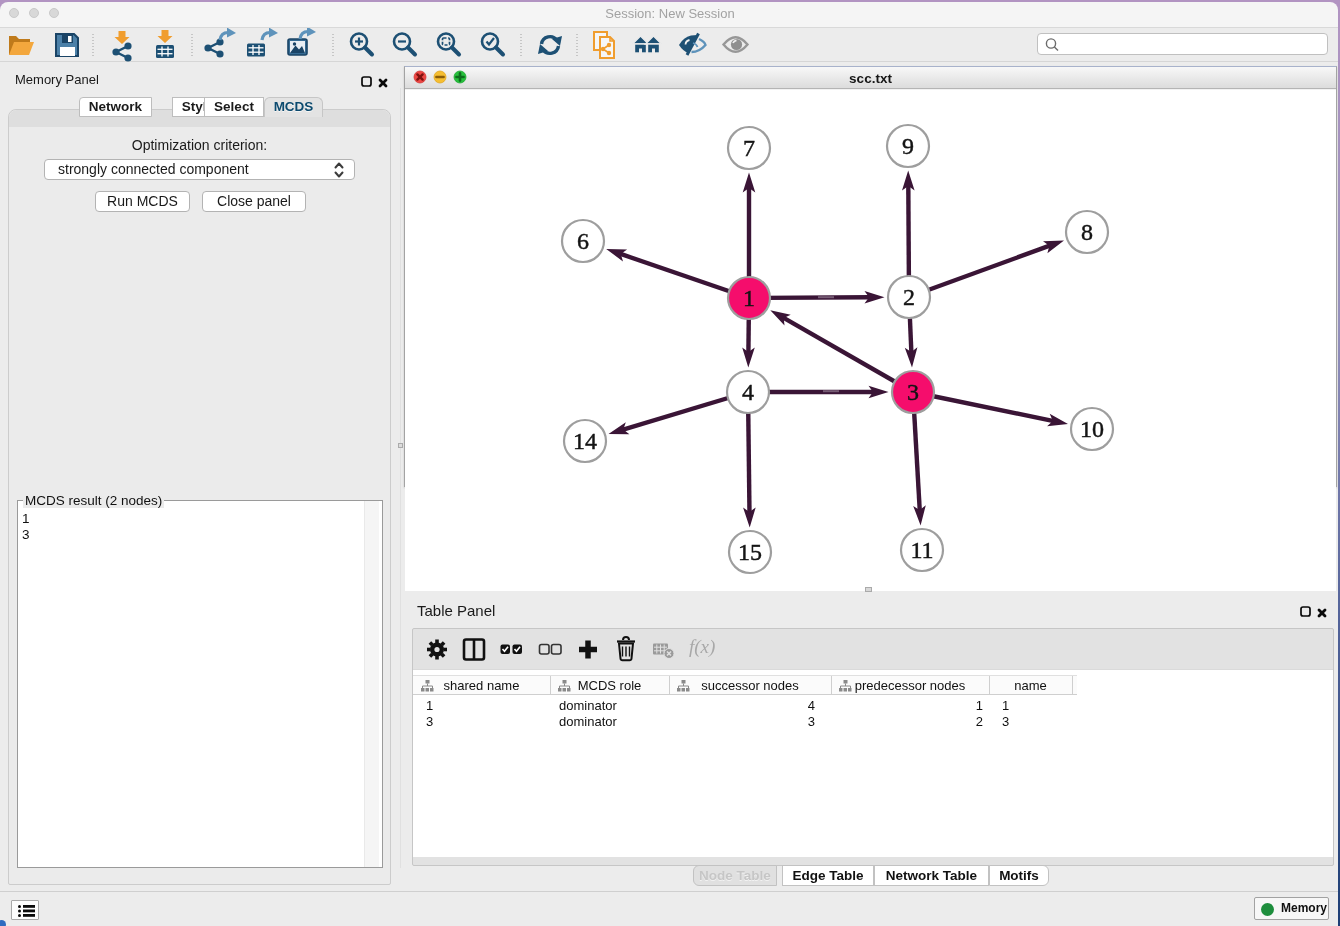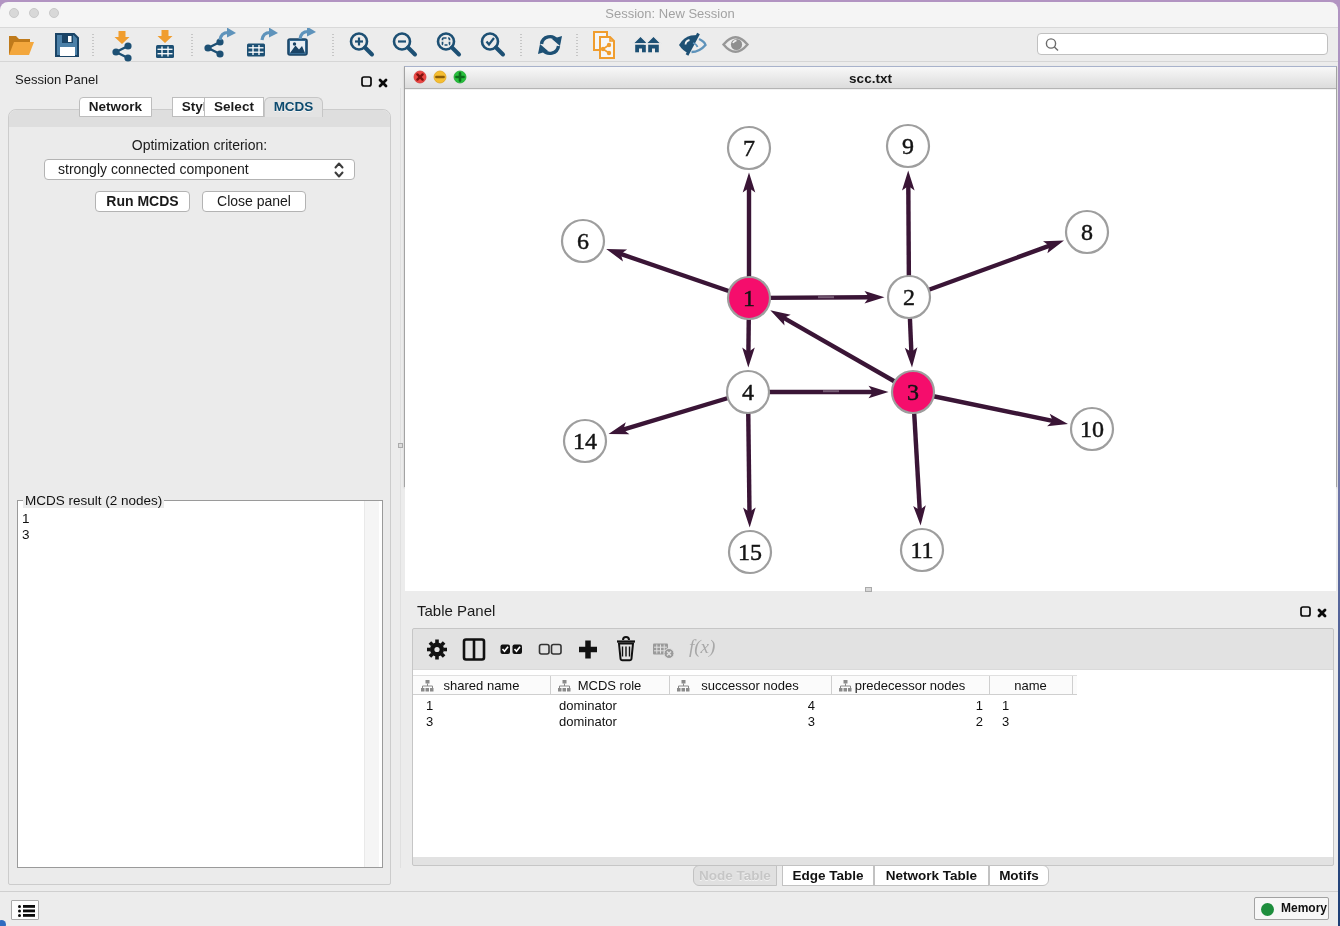--- a/index.html
+++ b/index.html
@@ -21,21 +21,21 @@
 
 #cp-title { left:15px; top:72px; font-size:13px; color:#1a1a1a; }
 
 .cptab { position:absolute; top:97px; height:20px; background:#fff; border:1px solid #bdbdbd; font-size:13.5px; font-weight:bold; color:#1a1a1a; text-align:center; line-height:18.5px; }
 #tab-mcds { background:#e3e3e3; color:#0c4a6e; border-radius:6px 6px 0 0; border-color:#c6c6c6; border-bottom:none; text-shadow:0 1px 0 #f5f5f5; }
 
 #cp-panel { left:8px; top:109px; width:383px; height:776px; background:#ebebeb; border:1px solid #cccccc; border-radius:8px 8px 2px 2px; }
 #cp-panel-top { left:9px; top:110px; width:381px; height:17px; background:#dedede; border-radius:8px 8px 0 0; }
 #opt-label { left:0px; top:137px; width:399px; text-align:center; font-size:14px; color:#1a1a1a; }
 #opt-select { left:44px; top:159px; width:311px; height:21px; background:#fff; border:1px solid #b3b3b3; border-radius:4px; font-size:14px; color:#1a1a1a; line-height:19px; padding-left:13px; }
-#btn-run { left:95px; top:191px; width:95px; height:21px;font-weight:bold; }
+#btn-run { left:95px; top:191px; width:95px; height:21px; }
 #btn-close { left:202px; top:191px; width:104px; height:21px; }
 .macbtn { position:absolute; background:#fff; border:1px solid #b3b3b3; border-radius:4px; font-size:14px; color:#1a1a1a; text-align:center; line-height:19px; }
 
 #fieldset { left:17px; top:500px; width:366px; height:368px; border:1px solid #9a9a9a; background:#fff; }
 #fieldset-legend { left:23px; top:493px; background:#ebebeb; padding:0 2px; font-size:13.5px; color:#111; }
 #fieldset-text { left:22px; top:511px; font-size:13.5px; color:#111; line-height:15.5px; }
 #fs-scroll { left:364px; top:501px; width:15px; height:366px; background:#f5f5f5; border-left:1px solid #e9e9e9; }
 
 #cp-divline { left:400px; top:88px; width:1px; height:780px; background:#e0e0e0; }
 #cp-splitter-handle { left:398px; top:443px; width:5px; height:5px; background:#dcdcdc; border:1px solid #ababab; }
@@ -164,21 +164,21 @@
       <path d="M733,15 A4.2,4.2 0 0 1 736.5,12.3" fill="none" stroke="#f0f0f0" stroke-width="1.7"></path>
     </svg>
   </div>
 <div class="abs" id="searchbox">
     <svg width="24" height="22" style="position:absolute;left:3px;top:0">
       <circle cx="10" cy="9.5" r="4.6" fill="none" stroke="#6b6b6b" stroke-width="1.4"></circle>
       <line x1="13.4" y1="13" x2="17" y2="16.5" stroke="#6b6b6b" stroke-width="1.4"></line>
     </svg>
   </div>
 
-<div class="abs" id="cp-title">Session Panel</div>
+<div class="abs" id="cp-title">Memory Panel</div>
 <div class="abs" style="left:361px; top:73px;"><svg width="11" height="11">
       <rect x="1" y="1" width="9" height="9" rx="2" fill="none" stroke="#0a0a0a" stroke-width="1.7"></rect>
     </svg></div>
 <div class="abs" style="left:378px; top:74px;"><svg width="10" height="10">
       <line x1="2" y1="2" x2="8" y2="8" stroke="#0a0a0a" stroke-width="2.8" stroke-linecap="round"></line>
       <line x1="8" y1="2" x2="2" y2="8" stroke="#0a0a0a" stroke-width="2.8" stroke-linecap="round"></line>
     </svg></div>
 
 <div class="abs" id="cp-panel"></div>
 <div class="abs" id="cp-panel-top"></div>

